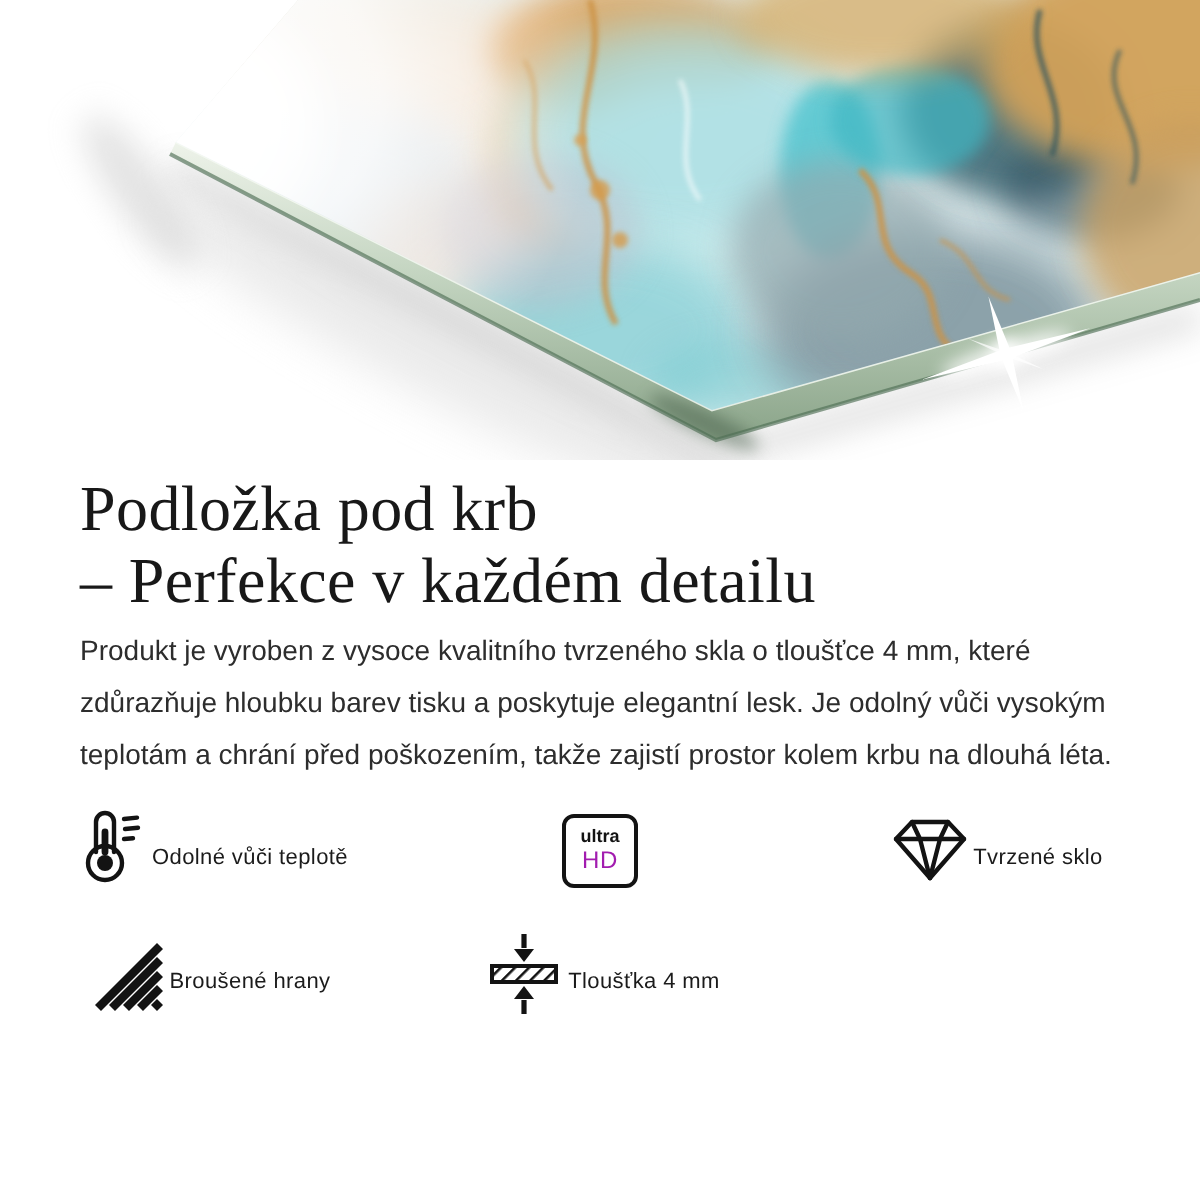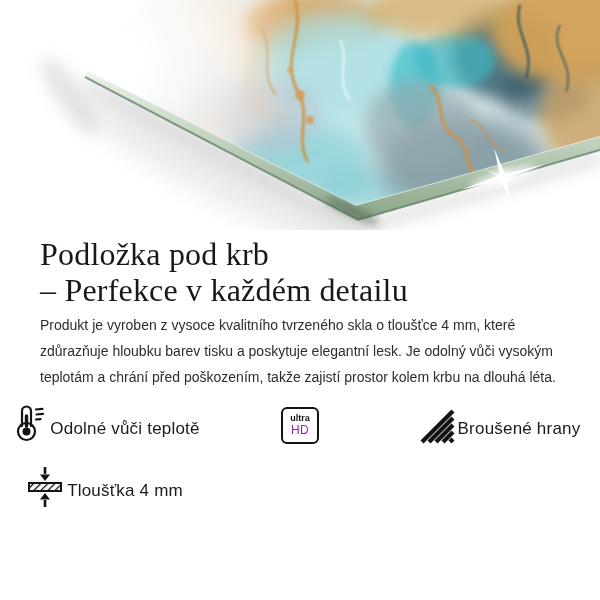--- a/index.html
+++ b/index.html
@@ -8,21 +8,21 @@
   .hero svg{display:block;}
   .content{padding:0 40px;}
   h1{margin:6px 0 0 0;font-family:"Liberation Serif",serif;font-weight:500;
      font-size:32px;line-height:36px;color:#181818;letter-spacing:.2px;}
   h1 span{display:block;}
   .desc{margin:4px 0 0 0;width:532px;font-size:14px;line-height:26px;color:#2d2d2d;}
   .features{margin-top:12px;width:600px;display:grid;
             grid-template-columns:206px 188px 206px;row-gap:16px;justify-items:center;}
   .feature{display:flex;flex-direction:row;align-items:center;}
   .icon-box{height:46px;display:flex;align-items:center;justify-content:center;}
-  .feature .label{margin-top:7px;font-size:17px;color:#1b1b1b;letter-spacing:.2px;}
+  .feature .label{margin-top:7px;font-size:11px;color:#1b1b1b;letter-spacing:.2px;}
   .uhd{width:34px;height:33px;border:2.5px solid #131313;border-radius:6px;
        display:flex;flex-direction:column;align-items:center;justify-content:center;}
   .uhd .t{font-size:9px;font-weight:700;line-height:9px;color:#131313;}
   .uhd .b{font-size:12px;font-weight:400;line-height:14px;color:#a21caf;letter-spacing:.3px;}
   .ic{stroke:#131313;fill:none;stroke-width:2.2;stroke-linecap:round;stroke-linejoin:round;}
 </style>
 </head>
 <body>
 
 <div class="hero">
@@ -145,20 +145,31 @@
   <div class="feature">
     <div class="icon-box">
       <div class="uhd">
         <span class="t">ultra</span>
         <span class="b">HD</span>
       </div>
     </div>
   </div>
 
 
+  <div class="feature">
+    <div class="icon-box">
+      <svg class="ic" width="44" height="44" viewBox="0 0 44 44">
+        <path d="M13,8 H31 L39,16.5 L22,36 L5,16.5 Z"></path>
+        <path d="M5,16.5 H39"></path>
+        <path d="M13,8 L17,16.5 L22,36"></path>
+        <path d="M31,8 L27,16.5 L22,36"></path>
+      </svg>
+    </div>
+    <span class="label">Tvrzené sklo</span>
+  </div>
 
   <div class="feature">
     <div class="icon-box">
       <svg width="44" height="44" viewBox="0 0 44 44" stroke="#131313" stroke-width="4.2" fill="none">
         <line x1="8" y1="39" x2="39" y2="8"></line>
         <line x1="15" y1="39" x2="39" y2="15"></line>
         <line x1="22" y1="39" x2="39" y2="22"></line>
         <line x1="29" y1="39" x2="39" y2="29"></line>
         <line x1="36" y1="39" x2="39" y2="36"></line>
       </svg>

